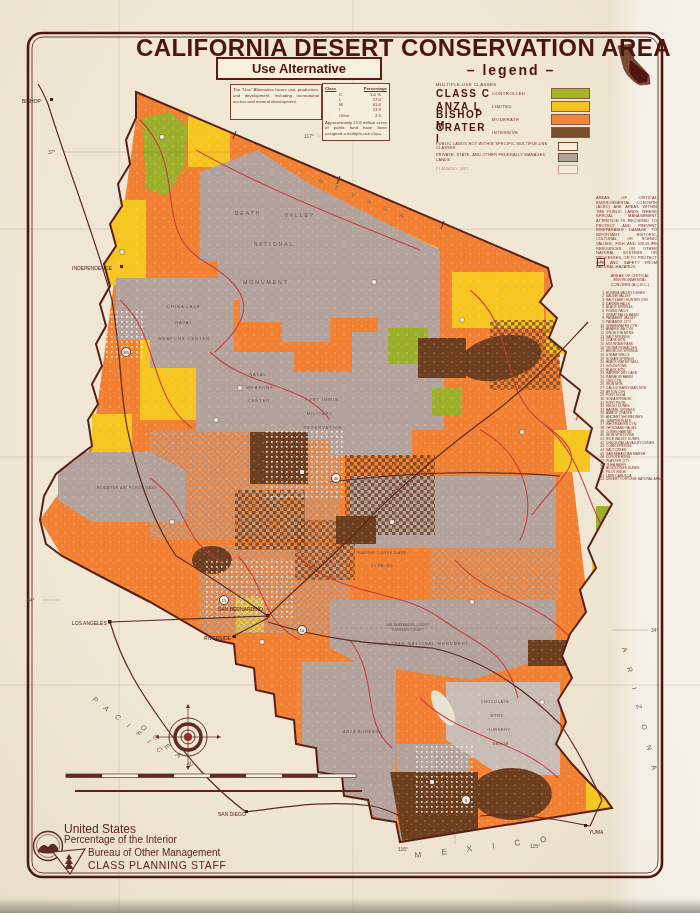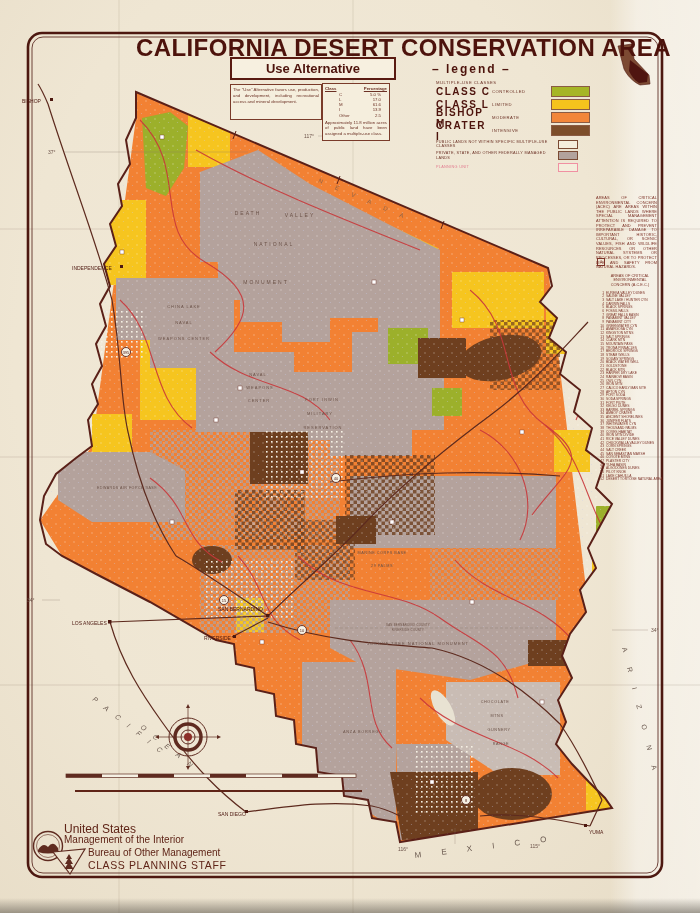--- a/index.html
+++ b/index.html
@@ -9,31 +9,31 @@
   .abs{position:absolute;}
   
   .fold-right{left:610px;top:0;width:90px;height:913px;
     background:linear-gradient(90deg, rgba(255,255,255,0) 0%, rgba(255,255,255,.45) 30%, rgba(255,255,255,.55) 100%);}
   .crease-h{left:0;width:700px;height:2px;background:rgba(90,60,40,.07);}
   .crease-v{top:0;width:2px;height:913px;background:rgba(90,60,40,.06);}
   .paper-bottom{left:0;top:898px;width:700px;height:15px;
     background:linear-gradient(180deg, rgba(120,112,100,.0), rgba(90,85,76,.55));}
   .title{left:136px;top:34px;width:500px;text-align:left;font-size:24px;font-weight:bold;
     letter-spacing:.4px;color:#4d130c;white-space:nowrap;}
-  .use-box{left:230px;top:57px;width:162px;height:19px;border:2px solid #5a1b12;background:#f7f0e0;
+  .use-box{left:216px;top:57px;width:162px;height:19px;border:2px solid #5a1b12;background:#f7f0e0;
     text-align:center;font-weight:bold;font-size:13px;line-height:19px;color:#4d130c;}
   .desc-box{left:230px;top:84px;width:86px;height:30px;border:1px solid #7a3b2a;background:#f5eedd;
     font-size:4.3px;line-height:1.35;padding:2px;text-align:justify;color:#6b3024;}
   .table-box{left:322px;top:83px;width:62px;height:52px;border:1px solid #7a3b2a;background:#f5eedd;
     font-size:4.3px;color:#6b3024;padding:2px;}
   .tb-head{display:flex;justify-content:space-between;font-weight:bold;text-decoration:underline;margin-bottom:1px;}
   .tb-row{display:flex;justify-content:space-between;padding:0 6px 0 14px;line-height:1.2;}
   .tb-note{margin-top:2px;text-align:justify;line-height:1.3;}
   .legend{left:432px;top:62px;width:158px;color:#6b3024;}
-  .lg-title{font-size:12px;font-weight:bold;letter-spacing:2px;color:#4d130c;}
+  .lg-title{text-align:center;font-size:14px;font-weight:bold;letter-spacing:2px;color:#4d130c;}
   .lg-group{font-size:4.2px;letter-spacing:.5px;margin:4px 0 0 4px;}
   .lg-row{display:flex;align-items:center;height:13px;margin-left:4px;}
   .lg-name{width:56px;font-size:10px;font-weight:bold;letter-spacing:1.5px;color:#4d130c;}
   .lg-desc{width:48px;font-size:4.2px;letter-spacing:.5px;}
   .lg-swatch{width:37px;height:9px;border:.5px solid #8a5b43;margin-left:auto;}
   .lg-extra{display:flex;align-items:center;margin:2.5px 0 0 4px;}
   .lg-extra-label{width:126px;font-size:3.8px;line-height:1.2;letter-spacing:.3px;}
   .lg-extra-swatch{width:19px;height:7px;border:1px solid;margin-left:auto;margin-right:12px;}
   .acec{left:596px;top:196px;width:61px;color:#7d3328;}
   .acec-intro{font-size:3.9px;line-height:1.18;text-align:justify;letter-spacing:.1px;}
@@ -374,21 +374,21 @@
     <div class="lg-group">MULTIPLE-USE CLASSES</div>
     <div>
 
         <div class="lg-row">
           <span class="lg-name">CLASS C</span>
           <span class="lg-desc">CONTROLLED</span>
           <span class="lg-swatch" style="background: rgb(166, 181, 38);"></span>
         </div>
 
         <div class="lg-row">
-          <span class="lg-name">CLASS L</span>
+          <span class="lg-name">ANZA L</span>
           <span class="lg-desc">LIMITED</span>
           <span class="lg-swatch" style="background: rgb(245, 195, 29);"></span>
         </div>
 
         <div class="lg-row">
           <span class="lg-name">BISHOP M</span>
           <span class="lg-desc">MODERATE</span>
           <span class="lg-swatch" style="background: rgb(242, 134, 58);"></span>
         </div>
 
@@ -680,18 +680,18 @@
 
         <div class="acec-row">
           <span class="acec-num">52</span>
           <span class="acec-nm">DESERT TORTOISE NATURAL AREA</span>
         </div>
       </div>
   </div>
 
   <div class="abs rule" style="left:75px;top:790px;width:287px;height:1.5px"></div>
   <div class="abs imprint-line" style="left:64px;top:822px;font-size:12px">United States</div>
-  <div class="abs imprint-line" style="left:64px;top:834px;font-size:10px">Management of the Interior</div>
+  <div class="abs imprint-line" style="left:64px;top:834px;font-size:10px">Percentage of the Interior</div>
   <div class="abs imprint-line" style="left:88px;top:847px;font-size:10px">Bureau of Other Management</div>
   <div class="abs imprint-line" style="left:88px;top:859px;font-size:10.5px;letter-spacing:.6px">CLASS PLANNING STAFF</div>
 
   <div class="abs paper-bottom"></div>
 </div>
 
 </body></html>

